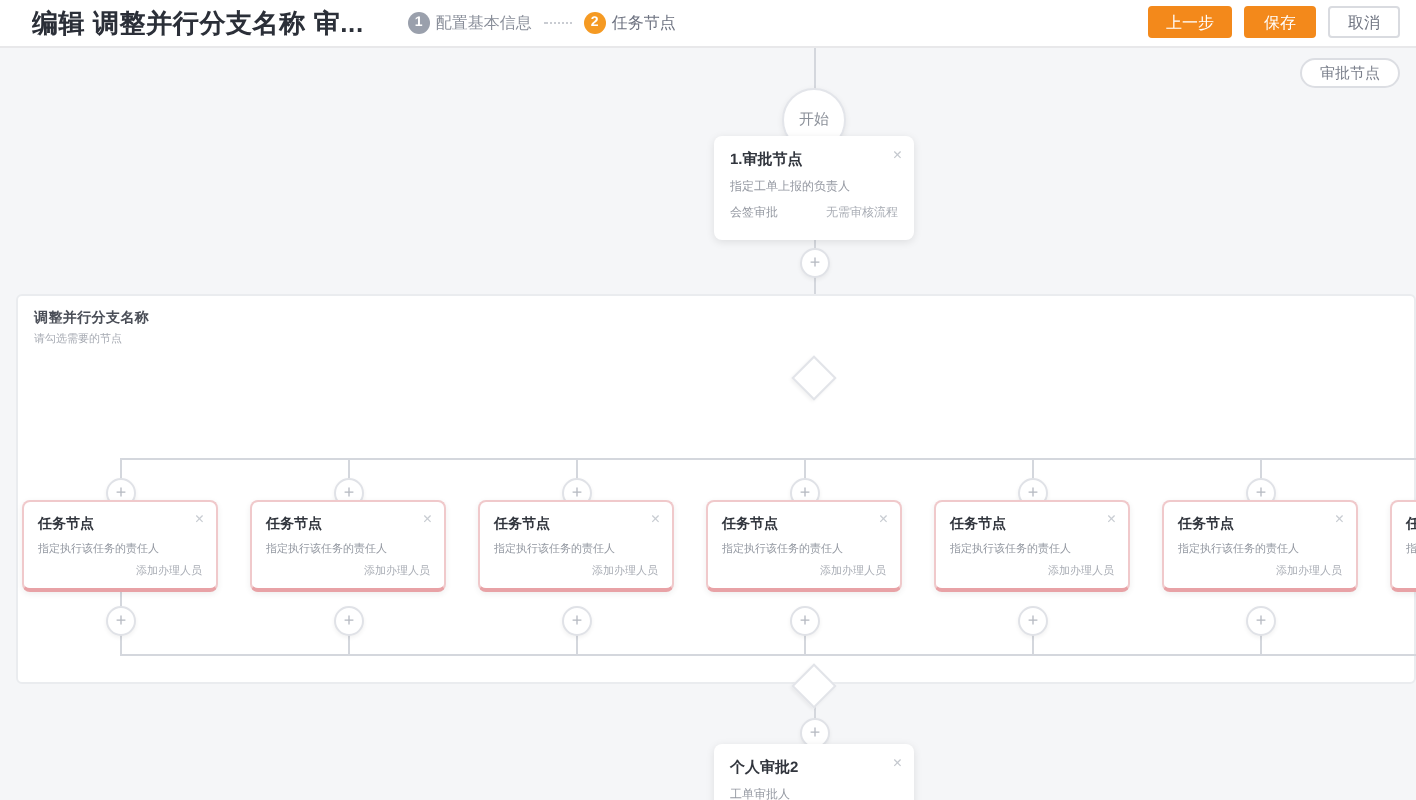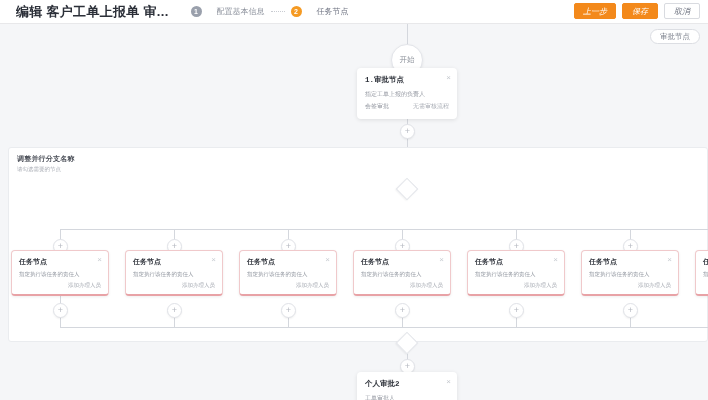--- a/index.html
+++ b/index.html
@@ -21,21 +21,21 @@
     z-index: 40;
   }
   .hdr-title {
     margin-left: 16px;
     font-size: 13px; font-weight: bold; color: #2b2f38;
     letter-spacing: .3px;
     white-space: nowrap; overflow: hidden;
     max-width: 180px;
   }
   .steps { display: flex; align-items: center; margin-left: 22px; }
-  .step { display: flex; align-items: center; gap: 12px; }
+  .step { display: flex; align-items: center; }
   .step-num {
     width: 11px; height: 11px; border-radius: 50%;
     color: #fff; font-size: 7px; line-height: 11px;
     text-align: center; font-weight: bold;
     flex: 0 0 auto;
   }
   .step-num.inactive { background: #9aa0ac; }
   .step-num.active   { background: #f59a23; }
   .step-label {
     font-size: 8px; margin-left: 3px; white-space: nowrap;
@@ -48,21 +48,21 @@
   }
 
   .hdr-actions {
     position: absolute; right: 8px; top: 3px;
     display: flex; align-items: center; gap: 6px;
   }
   .btn {
     height: 16px; min-width: 36px; padding: 0 8px;
     font-size: 8px; border-radius: 2px;
     display: flex; align-items: center; justify-content: center;
-    cursor: pointer; white-space: nowrap; font-style: italic;
+    cursor: pointer; white-space: nowrap;
   }
   .btn-primary { background: #f3891b; color: #fff; border: 1px solid #f3891b; }
   .btn-default { background: #fff; color: #6f7481; border: 1px solid #d9dbe0; }
 
   
   .canvas {
     position: absolute; left: 0; top: 24px;
     width: 708px; height: 376px;
     background: #f5f6f8;
     overflow: hidden;
@@ -122,21 +122,20 @@
     background: #fff;
     border-radius: 4px;
     box-shadow: 0 1px 4px rgba(0,0,0,.10);
     z-index: 25;
     cursor: pointer;
   }
   .card-approve { width: 100px; padding: 7px 8px 8px 8px; }
   .card-title {
     font-size: 7.5px; font-weight: bold; color: #31353d;
     margin-bottom: 5px;
-    font-family: Liberation Mono, monospace;
   }
   .card-close {
     position: absolute; right: 6px; top: 6px;
     font-size: 8px; color: #c4c8ce; line-height: 1; cursor: pointer;
   }
   .card-line {
     font-size: 6px; color: #9599a2; line-height: 1.5;
     white-space: nowrap; overflow: hidden;
   }
   .card-row {
@@ -190,21 +189,21 @@
     position: absolute; right: 7px; bottom: 5px;
     font-size: 5.5px; color: #a9adb5;
   }
 </style>
 </head>
 <body>
 
 <div id="app">
 
   <div class="header">
-    <div class="hdr-title">编辑 客户工单上报单 审...</div>
+    <div class="hdr-title">编辑 调整并行分支名称 审...</div>
 
     <div class="steps">
       <div class="step">
         <span class="step-num inactive">1</span>
         <span class="step-label inactive">配置基本信息</span>
       </div>
       <div class="step-sep"></div>
       <div class="step">
         <span class="step-num active">2</span>
         <span class="step-label active">任务节点</span>

